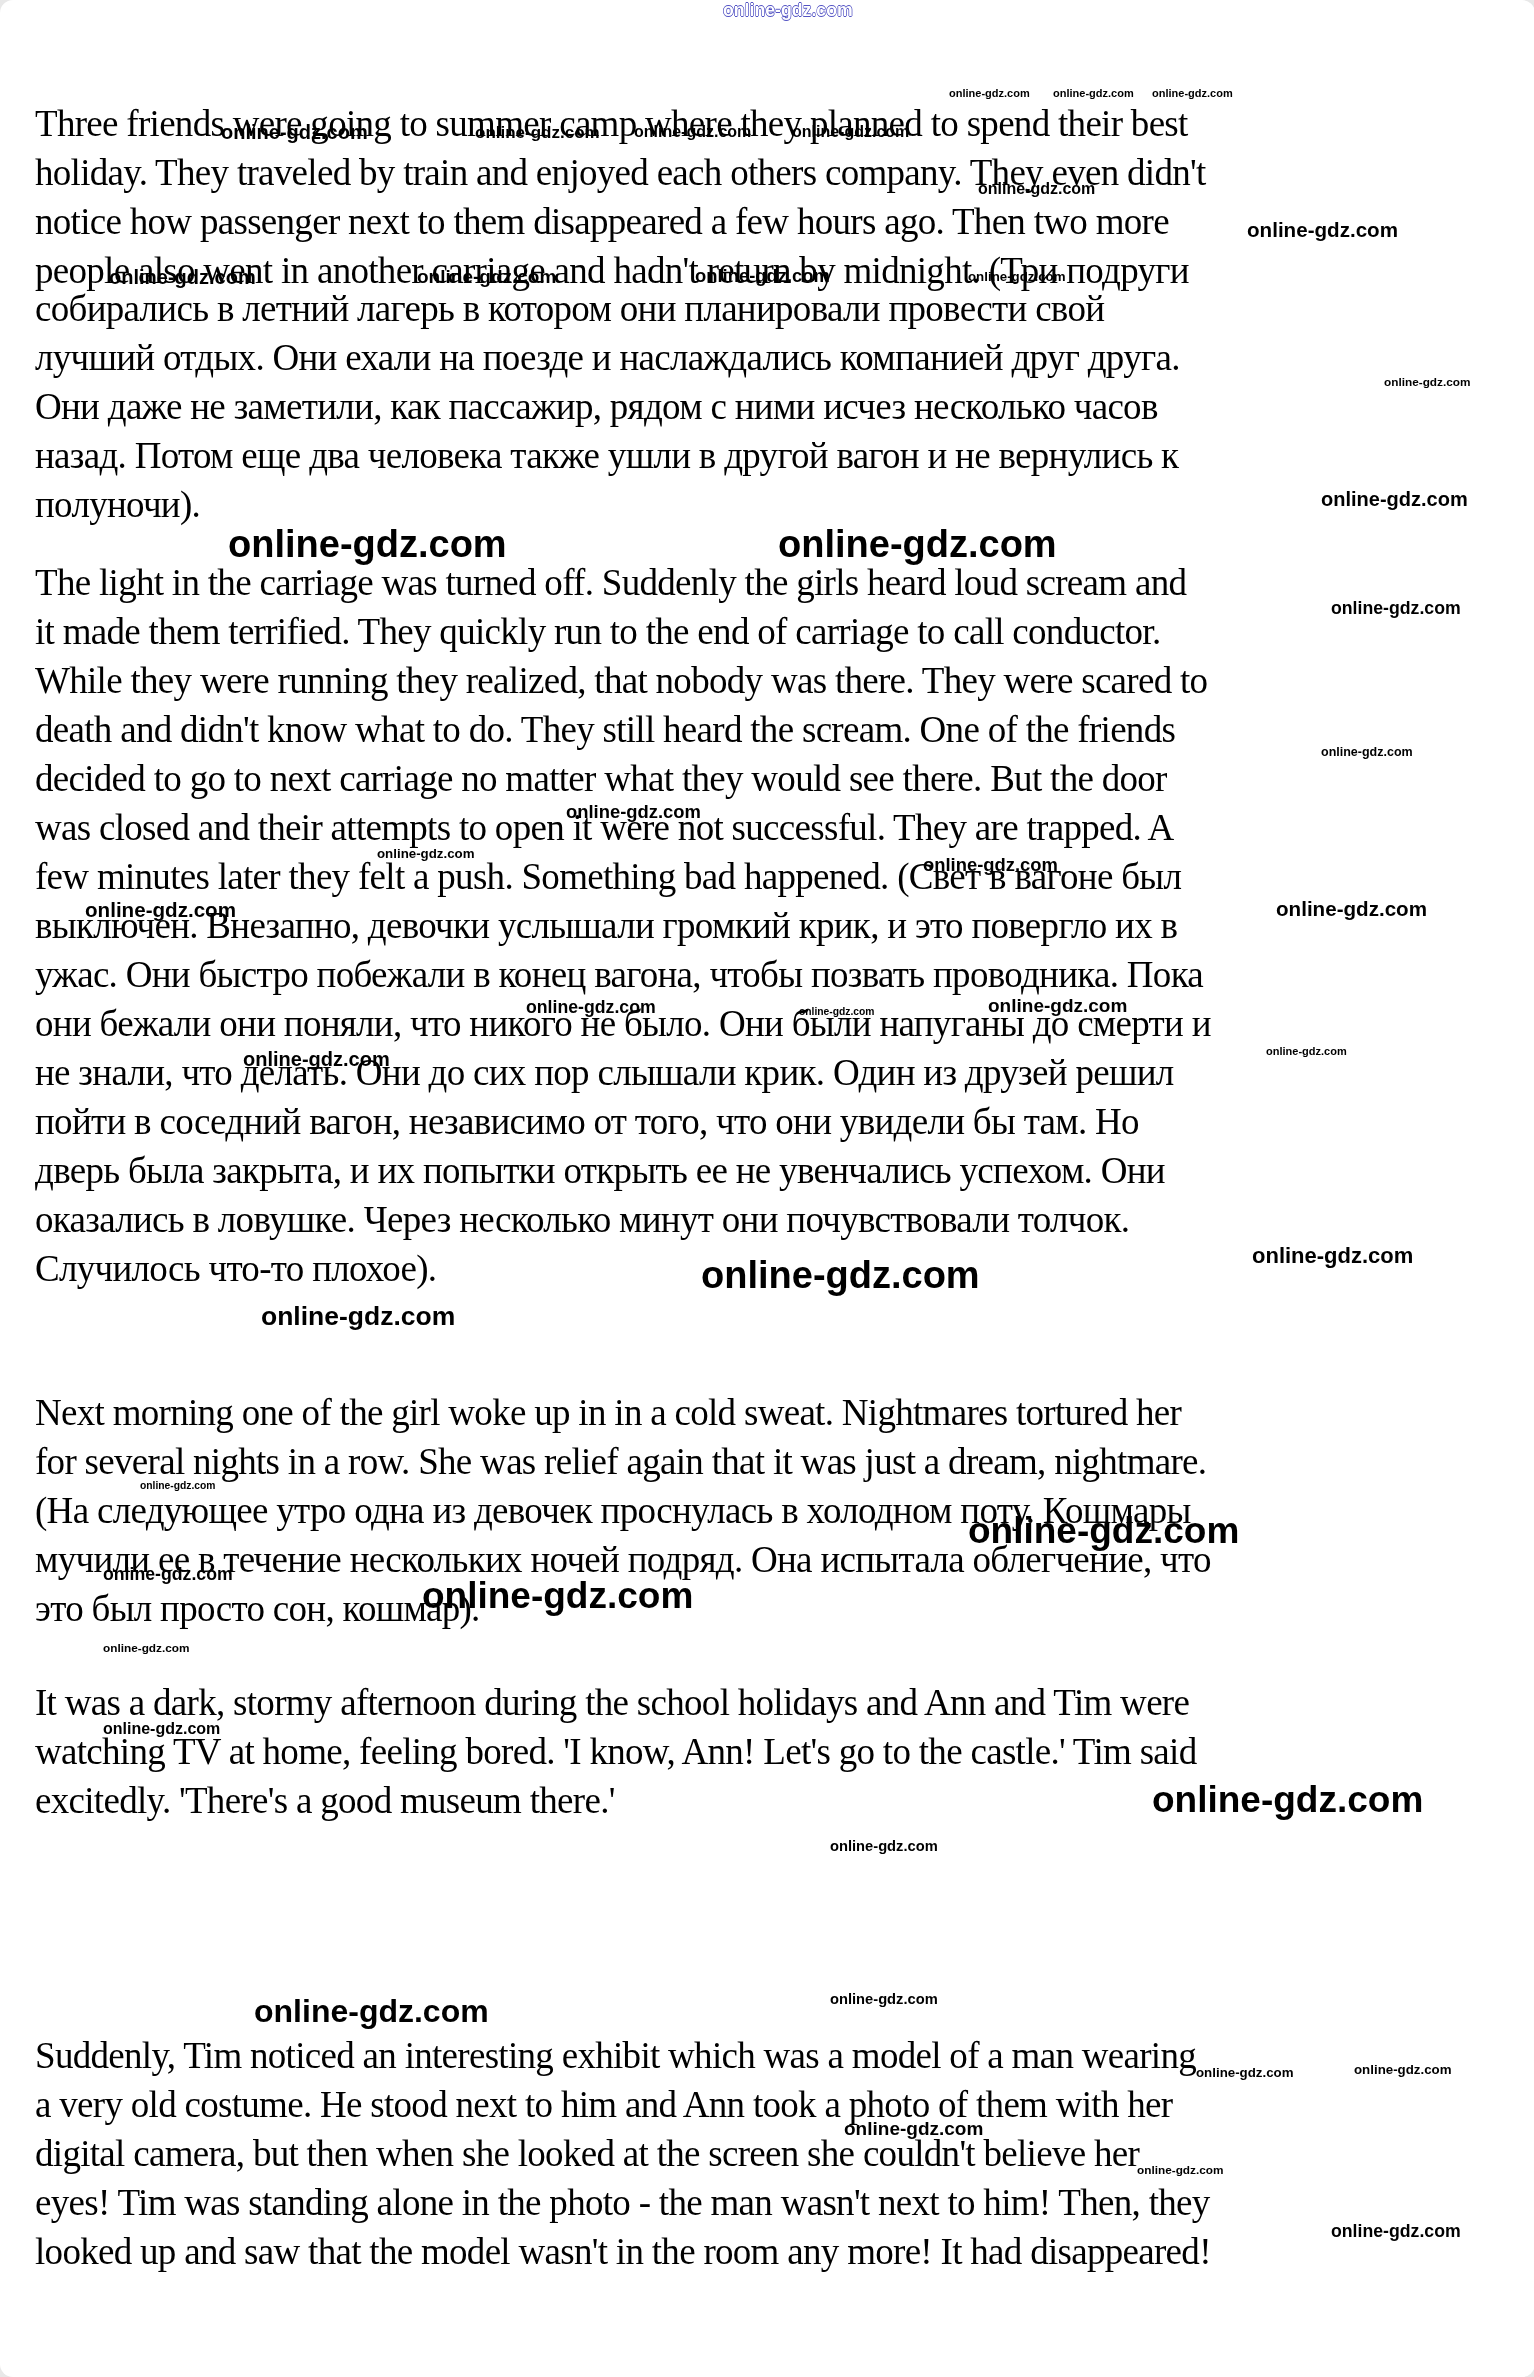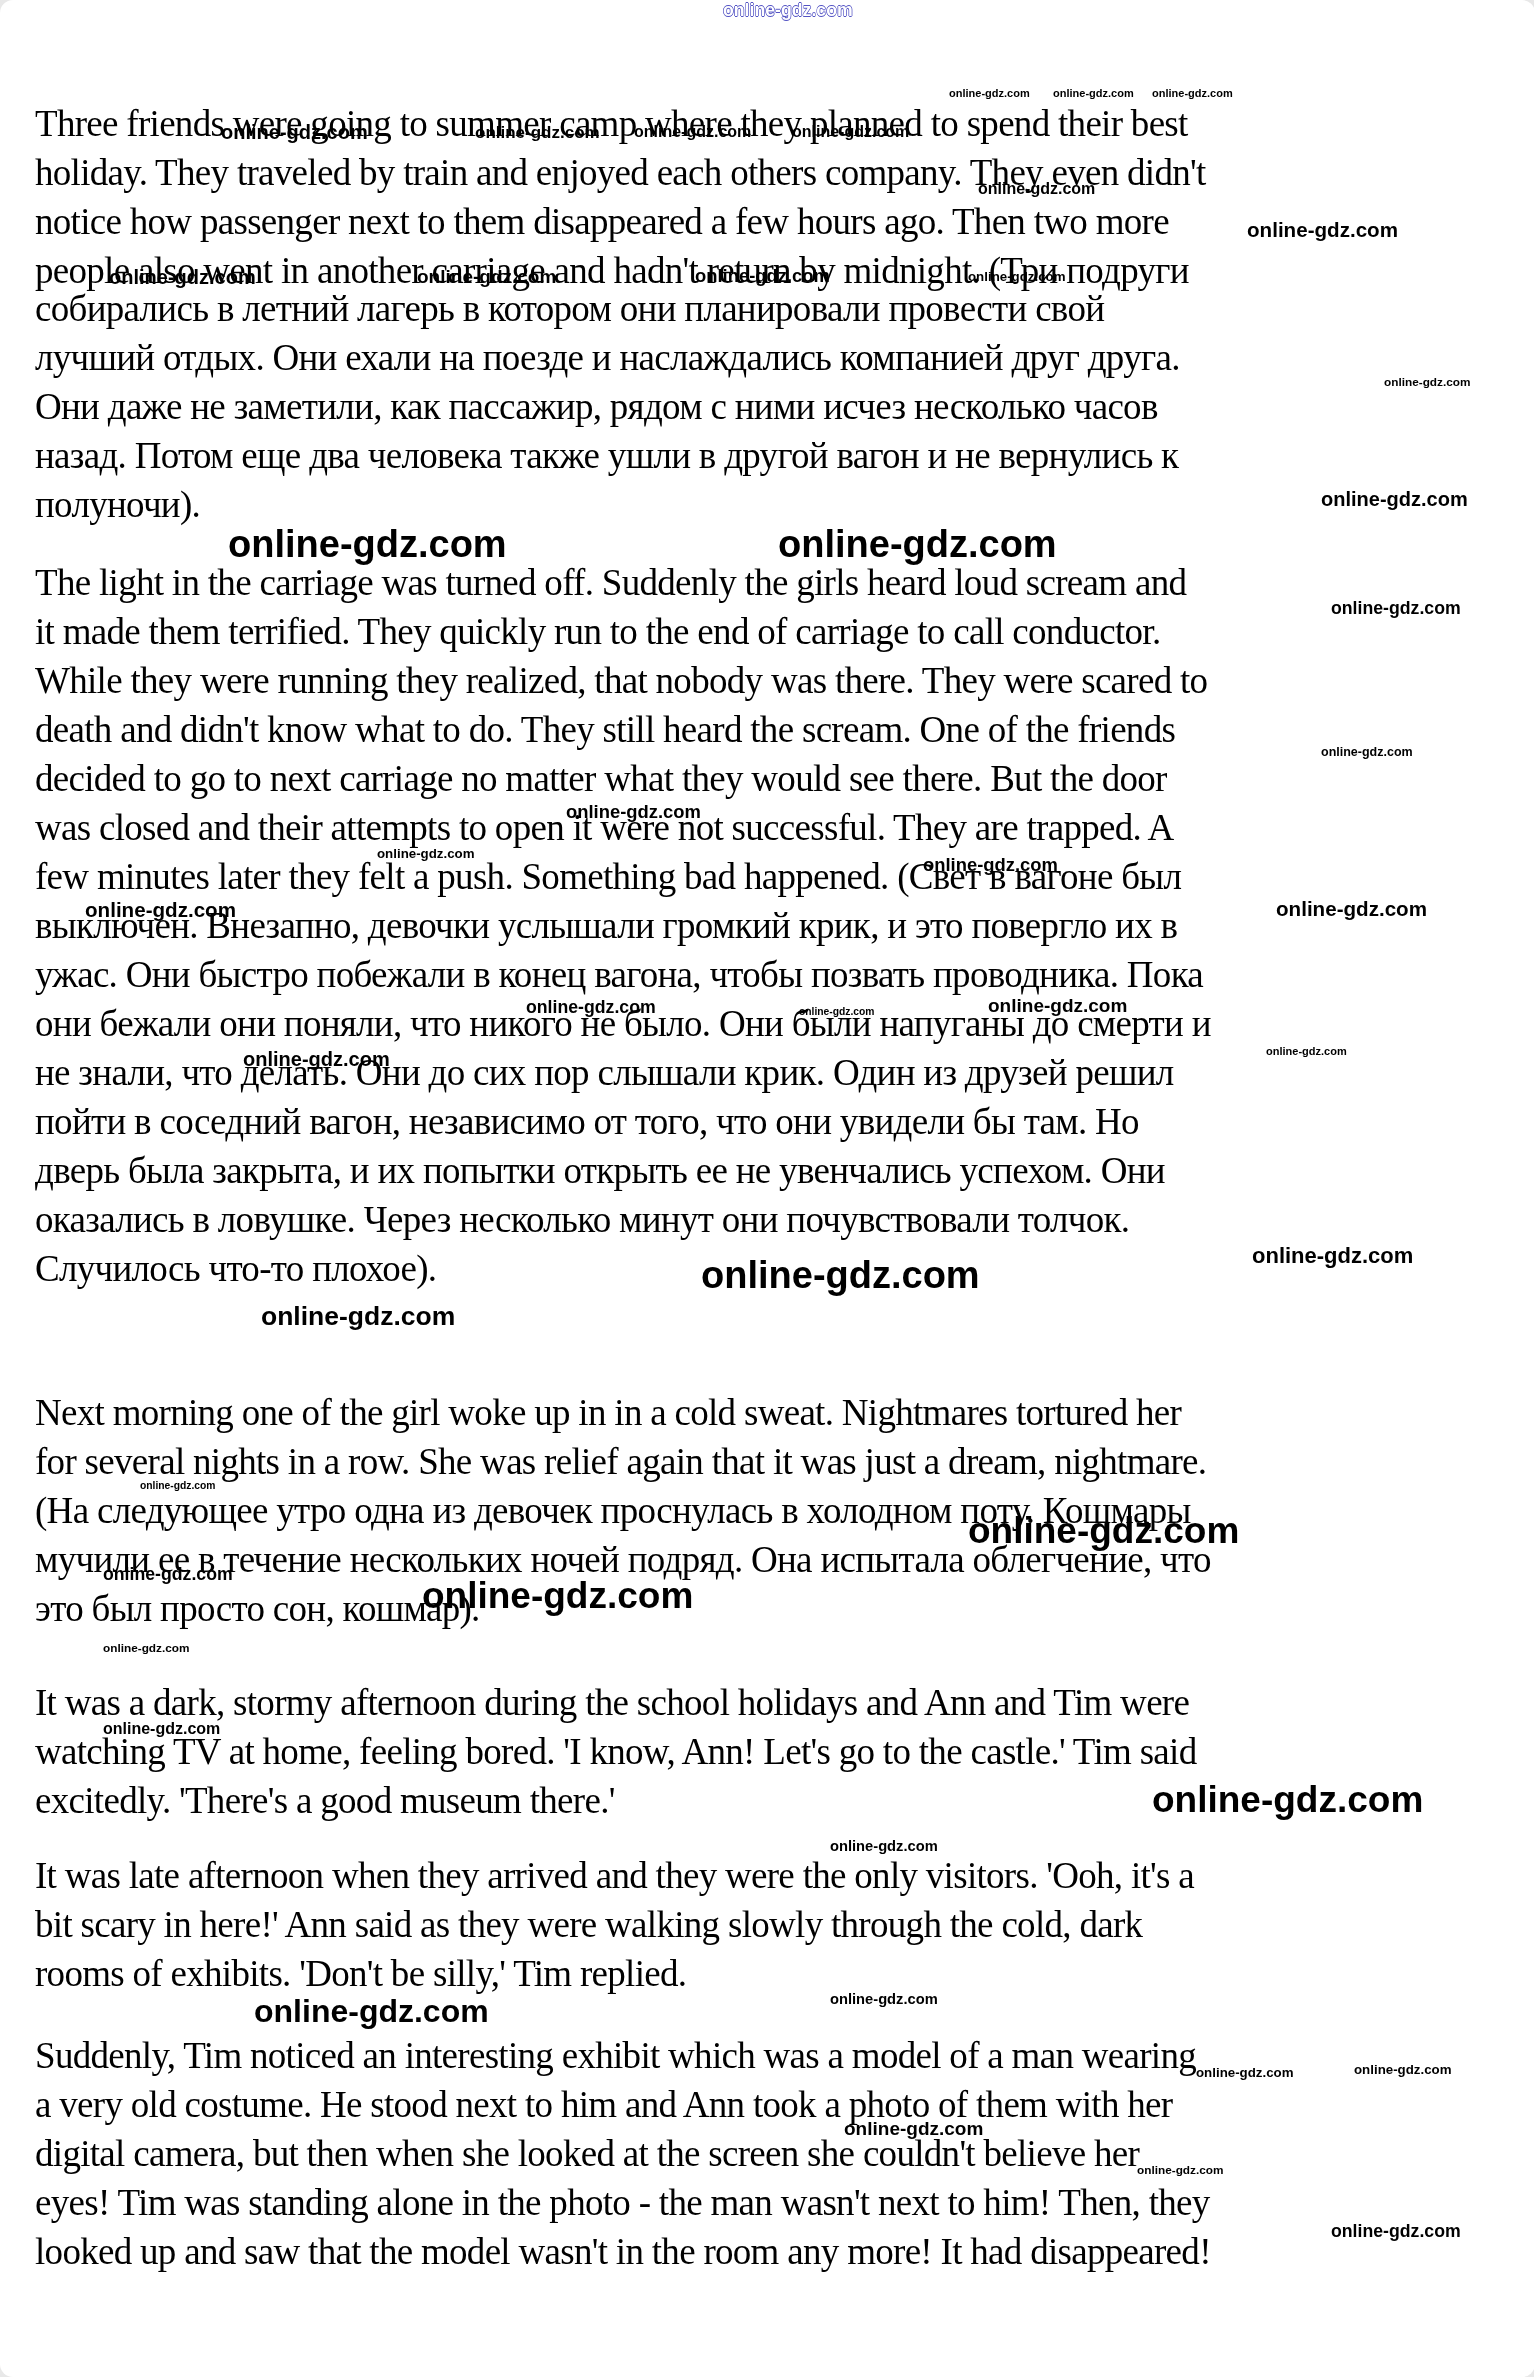--- a/index.html
+++ b/index.html
@@ -89,17 +89,16 @@
       <span class="wm" style="left: 844px; top: 2119px; font-size: 19px;">online-gdz.com</span>
       <span class="wm" style="left: 1137px; top: 2165px; font-size: 11.8px;">online-gdz.com</span>
       <span class="wm" style="left: 1331px; top: 2223px; font-size: 17.7px;">online-gdz.com</span>
     </div>
 
   <div class="para" style="top:99px">Three friends were going to summer camp where they planned to spend their best<br>holiday. They traveled by train and enjoyed each others company. They even didn't<br>notice how passenger next to them disappeared a few hours ago. Then two more<br>people also went in another carriage and hadn't return by midnight. (Три подруги</div>
   <div class="para" style="top:284px">собирались в летний лагерь в котором они планировали провести свой<br>лучший отдых. Они ехали на поезде и наслаждались компанией друг друга.<br>Они даже не заметили, как пассажир, рядом с ними исчез несколько часов<br>назад. Потом еще два человека также ушли в другой вагон и не вернулись к<br>полуночи).</div>
   <div class="para" style="top:558px">The light in the carriage was turned off. Suddenly the girls heard loud scream and<br>it made them terrified. They quickly run to the end of carriage to call conductor.<br>While they were running they realized, that nobody was there. They were scared to<br>death and didn't know what to do. They still heard the scream. One of the friends<br>decided to go to next carriage no matter what they would see there. But the door<br>was closed and their attempts to open it were not successful. They are trapped. A<br>few minutes later they felt a push. Something bad happened. (Свет в вагоне был<br>выключен. Внезапно, девочки услышали громкий крик, и это повергло их в<br>ужас. Они быстро побежали в конец вагона, чтобы позвать проводника. Пока<br>они бежали они поняли, что никого не было. Они были напуганы до смерти и<br>не знали, что делать. Они до сих пор слышали крик. Один из друзей решил<br>пойти в соседний вагон, независимо от того, что они увидели бы там. Но<br>дверь была закрыта, и их попытки открыть ее не увенчались успехом. Они<br>оказались в ловушке. Через несколько минут они почувствовали толчок.<br>Случилось что-то плохое).</div>
   <div class="para" style="top:1388px">Next morning one of the girl woke up in in a cold sweat. Nightmares tortured her<br>for several nights in a row. She was relief again that it was just a dream, nightmare.<br>(На следующее утро одна из девочек проснулась в холодном поту. Кошмары<br>мучили ее в течение нескольких ночей подряд. Она испытала облегчение, что<br>это был просто сон, кошмар).</div>
   <div class="para" style="top:1678px">It was a dark, stormy afternoon during the school holidays and Ann and Tim were<br>watching TV at home, feeling bored. 'I know, Ann! Let's go to the castle.' Tim said<br>excitedly. 'There's a good museum there.'</div>
-  <div class="para" style="top:1851px">It was late afternoon when they arrived and they were the only visitors. 'Ooh, it's a<br>bit scary in here!' Ann said as they were walking slowly through the cold, dark<br>rooms of exhibits. 'Don't be silly,' Tim replied.</div>
   <div class="para" style="top:2031px">Suddenly, Tim noticed an interesting exhibit which was a model of a man wearing<br>a very old costume. He stood next to him and Ann took a photo of them with her<br>digital camera, but then when she looked at the screen she couldn't believe her<br>eyes! Tim was standing alone in the photo - the man wasn't next to him! Then, they<br>looked up and saw that the model wasn't in the room any more! It had disappeared!</div>
 
 </div>
 
 
 </body></html>

